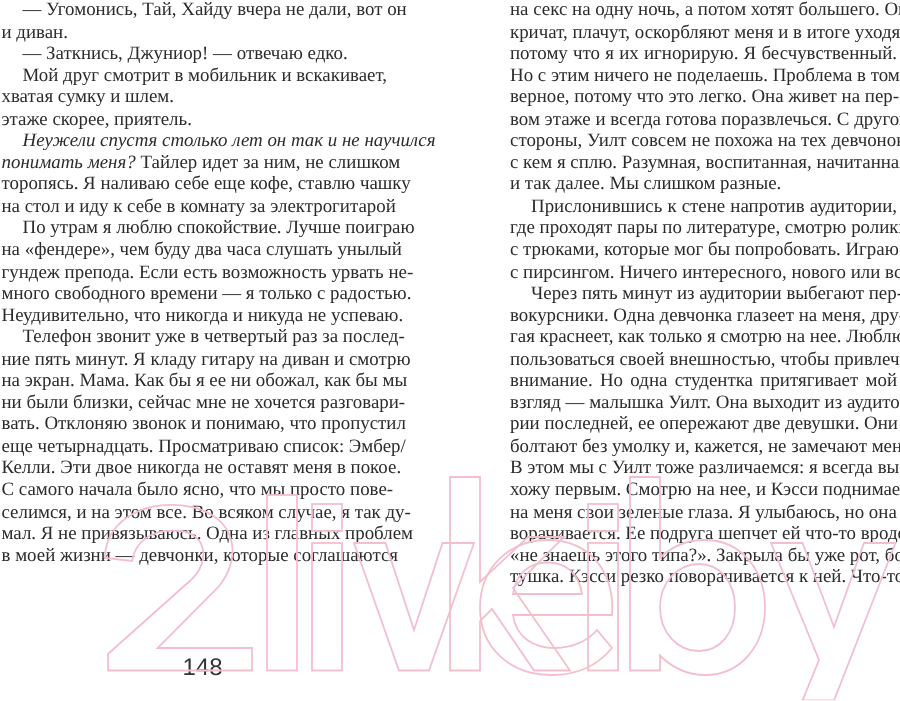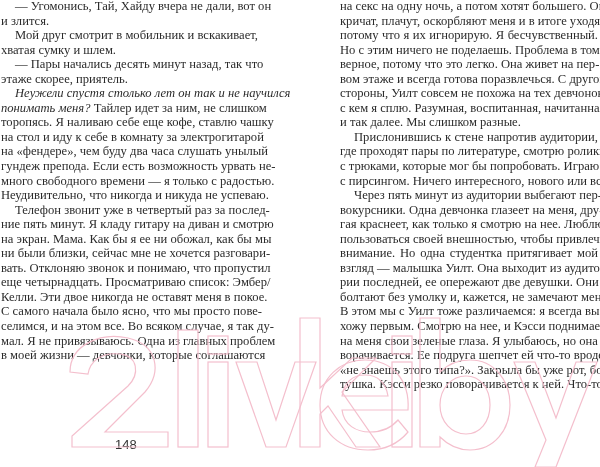--- a/index.html
+++ b/index.html
@@ -7,40 +7,41 @@
   .page{position:absolute;top:0;height:362px;padding-left:24px;}
   .left{left:0;width:300px;}
   .right{left:300px;width:300px;}
   .text{position:absolute;top:-1px;font-family:"Liberation Serif",serif;font-size:12.6px;line-height:14.55px;}
   .left .text{left:1px;width:257px;}
   .right .text{left:40px;width:258px;}
   .line{white-space:nowrap;height:14.55px;text-align:justify;text-align-last:justify;}
   .line.last{text-align-last:left;}
   .line.indent{padding-left:14px;}
   .italic{font-style:italic;}
-  .pnum{position:absolute;top:437px;font-family:"Liberation Sans",sans-serif;font-size:13px;color:#333;width:40px;}
+  .pnum{position:absolute;top:437px;font-family:"Liberation Sans",sans-serif;font-size:16px;color:#333;width:40px;text-align:center;}
   .left .pnum{left:115px;}
   .right .pnum{left:130px;margin-top:40px;}
   .wm{position:absolute;left:0;top:0;width:600px;height:467px;pointer-events:none;}
 </style>
 </head>
 <body>
 
 <div class="page left">
   <div class="text" id="left-text">
       <div class="line indent">— Угомонись, Тай, Хайду вчера не дали, вот он</div>
-      <div class="line last">и злится.</div>
+      <div class="line last">и диван.</div>
+      <div class="line indent last">— Заткнись, Джуниор! — отвечаю едко.</div>
       <div class="line indent">Мой друг смотрит в мобильник и вскакивает,</div>
       <div class="line last">хватая сумку и шлем.</div>
-      <div class="line indent">— Пары начались десять минут назад, так что</div>
       <div class="line last">этаже скорее, приятель.</div>
       <div class="line indent italic">Неужели спустя столько лет он так и не научился</div>
       <div class="line"><i>понимать меня?</i> Тайлер идет за ним, не слишком</div>
       <div class="line">торопясь. Я наливаю себе еще кофе, ставлю чашку</div>
       <div class="line">на стол и иду к себе в комнату за электрогитарой</div>
+      <div class="line indent">По утрам я люблю спокойствие. Лучше поиграю</div>
       <div class="line">на «фендере», чем буду два часа слушать унылый</div>
       <div class="line">гундеж препода. Если есть возможность урвать не-</div>
       <div class="line">много свободного времени — я только с радостью.</div>
       <div class="line last">Неудивительно, что никогда и никуда не успеваю.</div>
       <div class="line indent">Телефон звонит уже в четвертый раз за послед-</div>
       <div class="line">ние пять минут. Я кладу гитару на диван и смотрю</div>
       <div class="line">на экран. Мама. Как бы я ее ни обожал, как бы мы</div>
       <div class="line">ни были близки, сейчас мне не хочется разговари-</div>
       <div class="line">вать. Отклоняю звонок и понимаю, что пропустил</div>
       <div class="line">еще четырнадцать. Просматриваю список: Эмбер/</div>

